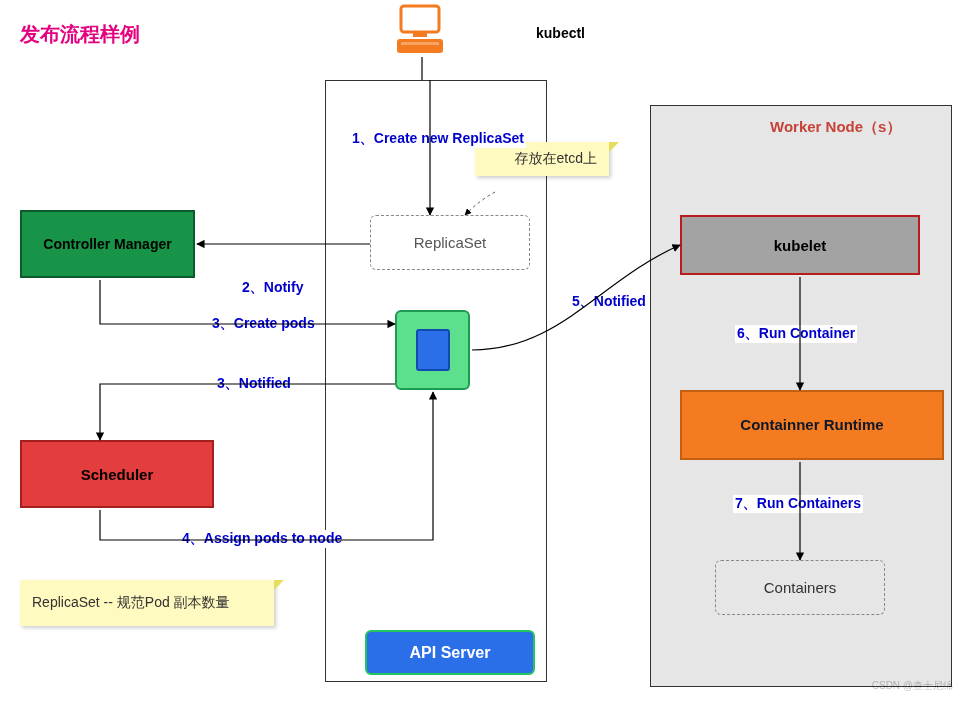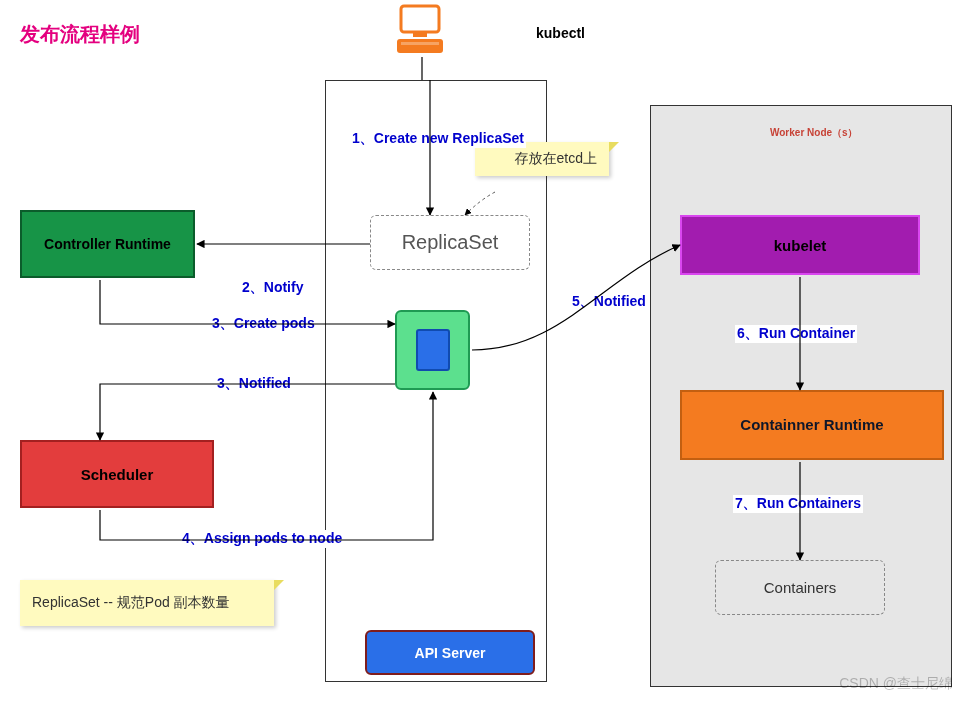--- a/index.html
+++ b/index.html
@@ -62,28 +62,27 @@
   .kubectl-label {
     position: absolute;
     font-weight: bold;
     font-size: 14px;
     color: #000;
   }
   .worker-label {
     position: absolute;
     font-weight: bold;
     color: #c74236;
-    font-size: 10px;
-    margin-top: 8px;
+    font-size: 15px;
   }
   .watermark {
     position: absolute;
     right: 12px;
     bottom: 8px;
-    font-size: 14px;
+    font-size: 10px;
     color: rgba(0,0,0,.25);
     font-family: Arial, "Microsoft YaHei", sans-serif;
   }
   svg.lines {
     position: absolute;
     left: 0;
     top: 0;
     width: 965px;
     height: 701px;
     pointer-events: none;
@@ -107,33 +106,33 @@
   <rect x="6" y="40" width="38" height="3" fill="#fff" opacity=".3"></rect>
 </svg>
 </div>
 <div class="kubectl-label" style="left:488px;top:25px;margin-left:48px;">kubectl</div>
 
 <div style="position:absolute;left:325px;top:80px;width:220px;height:600px;border:1px solid #333;"></div>
 
 <div style="position:absolute;left:650px;top:105px;width:300px;height:580px;background:#e6e6e6;border:1px solid #333;"></div>
 <div class="worker-label" style="left:770px;top:118px;">Worker Node（s）</div>
 
-<div class="box" style="left:20px;top:210px;width:175px;height:68px;background:#179447;border:2px solid #0b5c2b;color:#000;font-size:14px;line-height:1.3;">Controller Runtime</div>
+<div class="box" style="left:20px;top:210px;width:175px;height:68px;background:#179447;border:2px solid #0b5c2b;color:#000;font-size:14px;line-height:1.3;">Controller Manager</div>
 
 <div class="box" style="left:20px;top:440px;width:194px;height:68px;background:#e33d3d;border:2px solid #a32020;color:#000;font-size:15px;">Scheduler</div>
 
-<div class="box dashed" style="left:370px;top:215px;width:160px;height:55px;border-radius:6px;font-weight:normal;color:#555;font-size:20px;">ReplicaSet</div>
+<div class="box dashed" style="left:370px;top:215px;width:160px;height:55px;border-radius:6px;font-weight:normal;color:#555;font-size:15px;">ReplicaSet</div>
 
 <div class="box" style="left:395px;top:310px;width:75px;height:80px;background:#5ce08e;border:2px solid #1f9a53;border-radius:6px;">
   <div style="width:30px;height:38px;background:#2a6fe8;border:2px solid #104bb0;border-radius:3px;"></div>
 </div>
 
-<div class="box" style="left:365px;top:630px;width:170px;height:45px;background:#2a6fe8;border:2px solid #7f1d1d;color:#fff;border-radius:6px;font-size:14px;">API Server</div>
+<div class="box" style="left:365px;top:630px;width:170px;height:45px;background:#2a6fe8;border:2px solid #22c55e;color:#fff;border-radius:6px;font-size:16px;">API Server</div>
 
-<div class="box" style="left:680px;top:215px;width:240px;height:60px;background:#a21caf;border:2px solid #d946ef;color:#000;font-size:15px;">kubelet</div>
+<div class="box" style="left:680px;top:215px;width:240px;height:60px;background:#a3a3a3;border:2px solid #b91c1c;color:#000;font-size:15px;">kubelet</div>
 
 <div class="box" style="left:680px;top:390px;width:264px;height:70px;background:#f47b20;border:2px solid #c35f10;color:#0f172a;font-size:15px;line-height:1.3;">Containner Runtime</div>
 
 <div class="box dashed" style="left:715px;top:560px;width:170px;height:55px;border-radius:6px;font-weight:normal;color:#333;font-size:15px;">Containers</div>
 
 <div class="note" style="left:475px;top:142px;width:110px;text-align:right;">存放在etcd上</div>
 <div class="note" style="left:20px;top:580px;width:230px;padding:14px 12px;">ReplicaSet -- 规范Pod 副本数量</div>
 
 <div class="flow-label" style="left:350px;top:130px;">1、Create new ReplicaSet</div>
 <div class="flow-label" style="left:240px;top:235px;margin-top:44px;">2、Notify</div>

